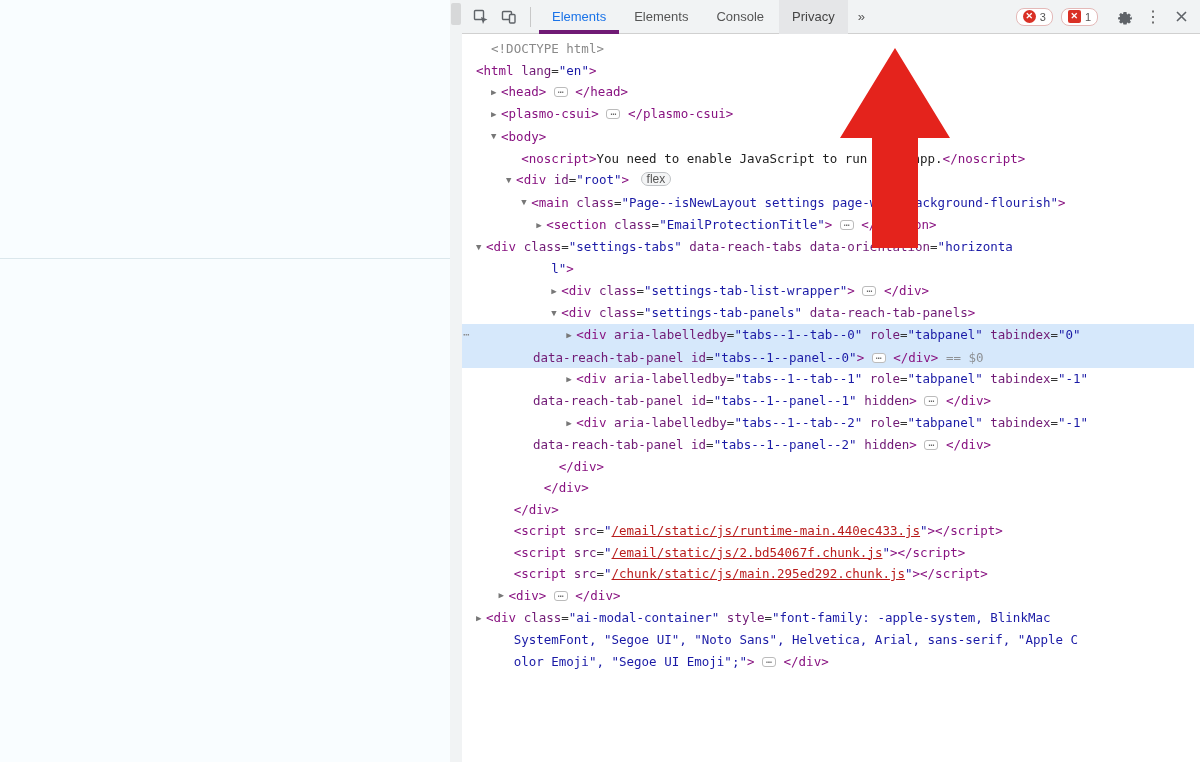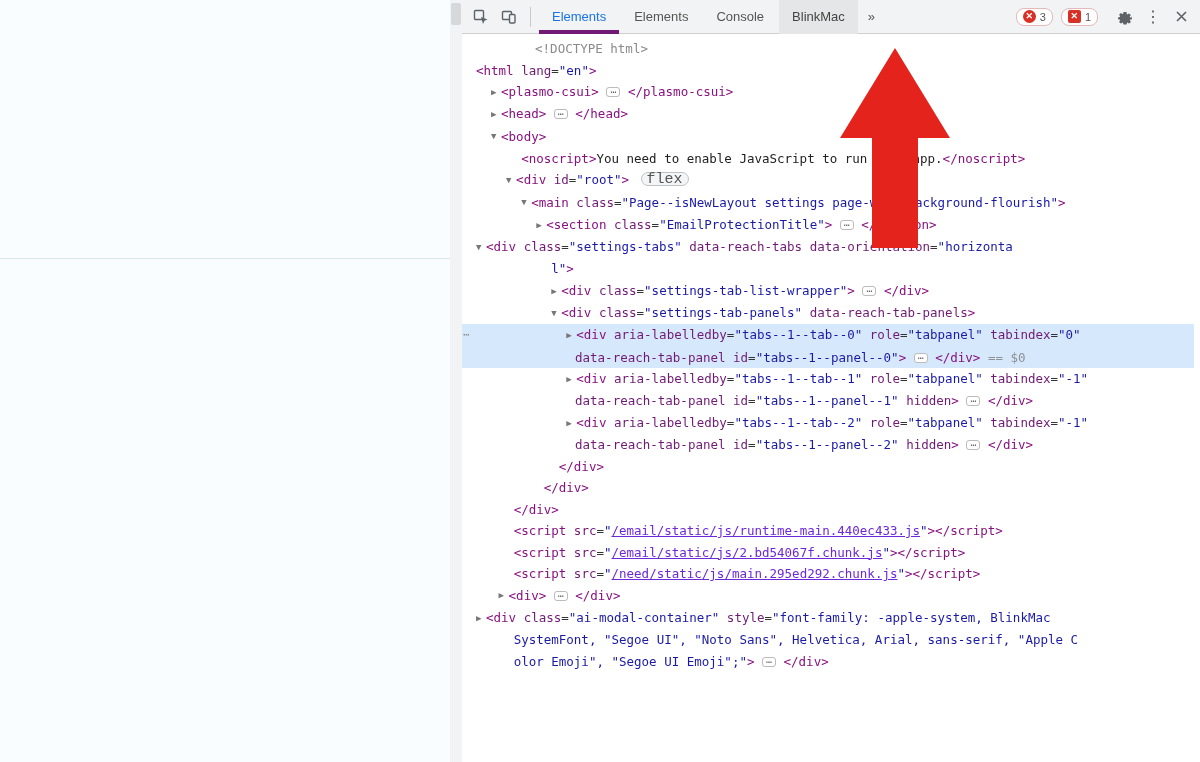--- a/index.html
+++ b/index.html
@@ -21,28 +21,28 @@
   .err-ico { width: 13px; height: 13px; border-radius: 50%; background: #d93025; color: #fff; display: flex; align-items: center; justify-content: center; font-size: 9px; font-weight: bold; line-height: 1; }
   .err-ico.sq { border-radius: 2px; }
 
   .dom-pane { flex: 1; overflow: hidden; font-family: Menlo, Consolas, monospace; font-size: 12.5px; line-height: 21.5px; padding: 4px 6px 4px 0; position: relative; }
   .node { white-space: pre; padding-left: 14px; position: relative; }
   .tw { display: inline-block; width: 10px; color: #777; font-size: 9px; vertical-align: middle; cursor: default; }
   .tag { color: #881280; }
   .attr { color: #701a75; }
   .str { color: #1a1aa6; }
   .txt { color: #222; }
-  .gray { color: #8a8a8a; margin-left: 44px; }
-  .link { color: #6d28d9; text-decoration: underline; text-align: right; }
-  .flex-badge { display: inline-block; font-family: Liberation Mono, monospace; font-size: 15px; color: #555; border: 1px solid #bfc2c5; border-radius: 8px; padding: 0 5px; height: 14px; line-height: 13px; vertical-align: 1px; margin-left: 4px; background: #f4f5f6; }
+  .gray { color: #8a8a8a; }
+  .link { color: #b91c1c; text-decoration: underline; text-align: right; }
+  .flex-badge { display: inline-block; font-family: Liberation Sans, sans-serif; font-size: 12px; color: #555; border: 1px solid #bfc2c5; border-radius: 8px; padding: 0 5px; height: 14px; line-height: 13px; vertical-align: 1px; margin-left: 4px; background: #f4f5f6; }
   .ell { display: inline-flex; align-items: center; justify-content: center; width: 14px; height: 10px; border: 1px solid #bbb; border-radius: 3px; color: #666; font-size: 9px; line-height: 0; vertical-align: 1px; background: #fff; }
   .sel-row { background: #d6e8fb; }
   .gutter-dots { position: absolute; left: 1px; top: 0; color: #888; font-size: 11px; letter-spacing: 1px; }
   .eq0 { color: #8e9195; font-style: normal; }
-  .cont2 { padding-left: 113px; }
+  .cont2 { padding-left: 71px; }
   .wrap { white-space: normal; word-break: break-all; }
 
   .arrow { position: absolute; left: 840px; top: 48px; z-index: 50; pointer-events: none; }
   .arrow svg { display: block; }
 </style>
 </head>
 <body>
 
 <div class="outer">
   <div class="left-pane">
@@ -61,21 +61,21 @@
       <div class="tool-icon">
         <svg width="16" height="16" viewBox="0 0 16 16" fill="none" stroke="#5f6368" stroke-width="1.4">
             <rect x="1.5" y="2.5" width="9" height="8" rx="1"></rect>
             <rect x="8.5" y="5.5" width="5.5" height="8.5" rx="1" fill="#f1f3f4"></rect>
           </svg>
       </div>
       <div class="tab-sep"></div>
       <div class="tab active">Elements</div>
       <div class="tab">Elements</div>
       <div class="tab">Console</div>
-      <div class="tab net">BlinkMac</div>
+      <div class="tab net">Privacy</div>
       <div class="tab" style="padding:0 8px;">»</div>
       <div class="toolbar-spacer"></div>
       <div class="err-badge">
         <span class="err-ico">✕</span>
         <span>3</span>
       </div>
       <div style="width:4px"></div>
       <div class="err-badge">
         <span class="err-ico sq">✕</span>
         <span>1</span>
@@ -90,42 +90,42 @@
       <div class="tool-icon">
         <svg width="13" height="13" viewBox="0 0 13 13" stroke="#5f6368" stroke-width="1.6">
             <path d="M2 2 L11 11 M11 2 L2 11"></path>
           </svg>
       </div>
     </div>
 
     <div class="dom-pane">
 <div class="node gray">  <span>&lt;!DOCTYPE html&gt;</span></div>
 <div class="node"><span class="tag">&lt;html</span> <span class="attr">lang</span>=<span class="str">"en"</span><span class="tag">&gt;</span></div>
+<div class="node">  <span class="tw">▶</span><span class="tag">&lt;head&gt;</span> <span class="ell">⋯</span> <span class="tag">&lt;/head&gt;</span></div>
 <div class="node">  <span class="tw">▶</span><span class="tag">&lt;plasmo-csui&gt;</span> <span class="ell">⋯</span> <span class="tag">&lt;/plasmo-csui&gt;</span></div>
-<div class="node">  <span class="tw">▶</span><span class="tag">&lt;head&gt;</span> <span class="ell">⋯</span> <span class="tag">&lt;/head&gt;</span></div>
 <div class="node">  <span class="tw">▼</span><span class="tag">&lt;body&gt;</span></div>
 <div class="node">      <span class="tag">&lt;noscript&gt;</span><span class="txt">You need to enable JavaScript to run this app.</span><span class="tag">&lt;/noscript&gt;</span></div>
 <div class="node">    <span class="tw">▼</span><span class="tag">&lt;div</span> <span class="attr">id</span>=<span class="str">"root"</span><span class="tag">&gt;</span> <span class="flex-badge">flex</span></div>
 <div class="node">      <span class="tw">▼</span><span class="tag">&lt;main</span> <span class="attr">class</span>=<span class="str">"Page--isNewLayout settings page-with-background-flourish"</span><span class="tag">&gt;</span></div>
 <div class="node">        <span class="tw">▶</span><span class="tag">&lt;section</span> <span class="attr">class</span>=<span class="str">"EmailProtectionTitle"</span><span class="tag">&gt;</span> <span class="ell">⋯</span> <span class="tag">&lt;/section&gt;</span></div>
 <div class="node wrap" style="padding-left:14px;">        <span class="tw">▼</span><span class="tag">&lt;div</span> <span class="attr">class</span>=<span class="str">"settings-tabs"</span> <span class="attr">data-reach-tabs</span> <span class="attr">data-orientation</span>=<span class="str">"horizonta<br>&nbsp;&nbsp;&nbsp;&nbsp;&nbsp;&nbsp;&nbsp;&nbsp;&nbsp;&nbsp;l"</span><span class="tag">&gt;</span></div>
 <div class="node">          <span class="tw">▶</span><span class="tag">&lt;div</span> <span class="attr">class</span>=<span class="str">"settings-tab-list-wrapper"</span><span class="tag">&gt;</span> <span class="ell">⋯</span> <span class="tag">&lt;/div&gt;</span></div>
 <div class="node">          <span class="tw">▼</span><span class="tag">&lt;div</span> <span class="attr">class</span>=<span class="str">"settings-tab-panels"</span> <span class="attr">data-reach-tab-panels</span><span class="tag">&gt;</span></div>
 <div class="node sel-row" style="position:relative;"><span class="gutter-dots">⋯</span>            <span class="tw">▶</span><span class="tag">&lt;div</span> <span class="attr">aria-labelledby</span>=<span class="str">"tabs--1--tab--0"</span> <span class="attr">role</span>=<span class="str">"tabpanel"</span> <span class="attr">tabindex</span>=<span class="str">"0"</span></div>
 <div class="node sel-row cont2"><span class="attr">data-reach-tab-panel</span> <span class="attr">id</span>=<span class="str">"tabs--1--panel--0"</span><span class="tag">&gt;</span> <span class="ell">⋯</span> <span class="tag">&lt;/div&gt;</span><span class="eq0"> == $0</span></div>
 <div class="node">            <span class="tw">▶</span><span class="tag">&lt;div</span> <span class="attr">aria-labelledby</span>=<span class="str">"tabs--1--tab--1"</span> <span class="attr">role</span>=<span class="str">"tabpanel"</span> <span class="attr">tabindex</span>=<span class="str">"-1"</span></div>
 <div class="node cont2"><span class="attr">data-reach-tab-panel</span> <span class="attr">id</span>=<span class="str">"tabs--1--panel--1"</span> <span class="attr">hidden</span><span class="tag">&gt;</span> <span class="ell">⋯</span> <span class="tag">&lt;/div&gt;</span></div>
 <div class="node">            <span class="tw">▶</span><span class="tag">&lt;div</span> <span class="attr">aria-labelledby</span>=<span class="str">"tabs--1--tab--2"</span> <span class="attr">role</span>=<span class="str">"tabpanel"</span> <span class="attr">tabindex</span>=<span class="str">"-1"</span></div>
 <div class="node cont2"><span class="attr">data-reach-tab-panel</span> <span class="attr">id</span>=<span class="str">"tabs--1--panel--2"</span> <span class="attr">hidden</span><span class="tag">&gt;</span> <span class="ell">⋯</span> <span class="tag">&lt;/div&gt;</span></div>
 <div class="node">           <span class="tag">&lt;/div&gt;</span></div>
 <div class="node">         <span class="tag">&lt;/div&gt;</span></div>
 <div class="node">     <span class="tag">&lt;/div&gt;</span></div>
 <div class="node">     <span class="tag">&lt;script</span> <span class="attr">src</span>=<span class="str">"</span><span class="link">/email/static/js/runtime-main.440ec433.js</span><span class="str">"</span><span class="tag">&gt;&lt;/script&gt;</span></div>
 <div class="node">     <span class="tag">&lt;script</span> <span class="attr">src</span>=<span class="str">"</span><span class="link">/email/static/js/2.bd54067f.chunk.js</span><span class="str">"</span><span class="tag">&gt;&lt;/script&gt;</span></div>
-<div class="node">     <span class="tag">&lt;script</span> <span class="attr">src</span>=<span class="str">"</span><span class="link">/need/static/js/main.295ed292.chunk.js</span><span class="str">"</span><span class="tag">&gt;&lt;/script&gt;</span></div>
+<div class="node">     <span class="tag">&lt;script</span> <span class="attr">src</span>=<span class="str">"</span><span class="link">/chunk/static/js/main.295ed292.chunk.js</span><span class="str">"</span><span class="tag">&gt;&lt;/script&gt;</span></div>
 <div class="node">   <span class="tw">▶</span><span class="tag">&lt;div&gt;</span> <span class="ell">⋯</span> <span class="tag">&lt;/div&gt;</span></div>
 <div class="node wrap" style="padding-left:14px;">   <span class="tw">▶</span><span class="tag">&lt;div</span> <span class="attr">class</span>=<span class="str">"ai-modal-container"</span> <span class="attr">style</span>=<span class="str">"font-family: -apple-system, BlinkMac</span><br>&nbsp;&nbsp;&nbsp;&nbsp;&nbsp;<span class="str">SystemFont, "Segoe UI", "Noto Sans", Helvetica, Arial, sans-serif, "Apple C</span><br>&nbsp;&nbsp;&nbsp;&nbsp;&nbsp;<span class="str">olor Emoji", "Segoe UI Emoji";"</span><span class="tag">&gt;</span> <span class="ell">⋯</span> <span class="tag">&lt;/div&gt;</span></div>
     </div>
   </div>
 </div>
 
 <div class="arrow">
   <svg width="110" height="210" viewBox="0 0 110 210">
     <polygon points="55,0 110,90 78,90 78,200 32,200 32,90 0,90" fill="#e4231c"></polygon>
   </svg>

